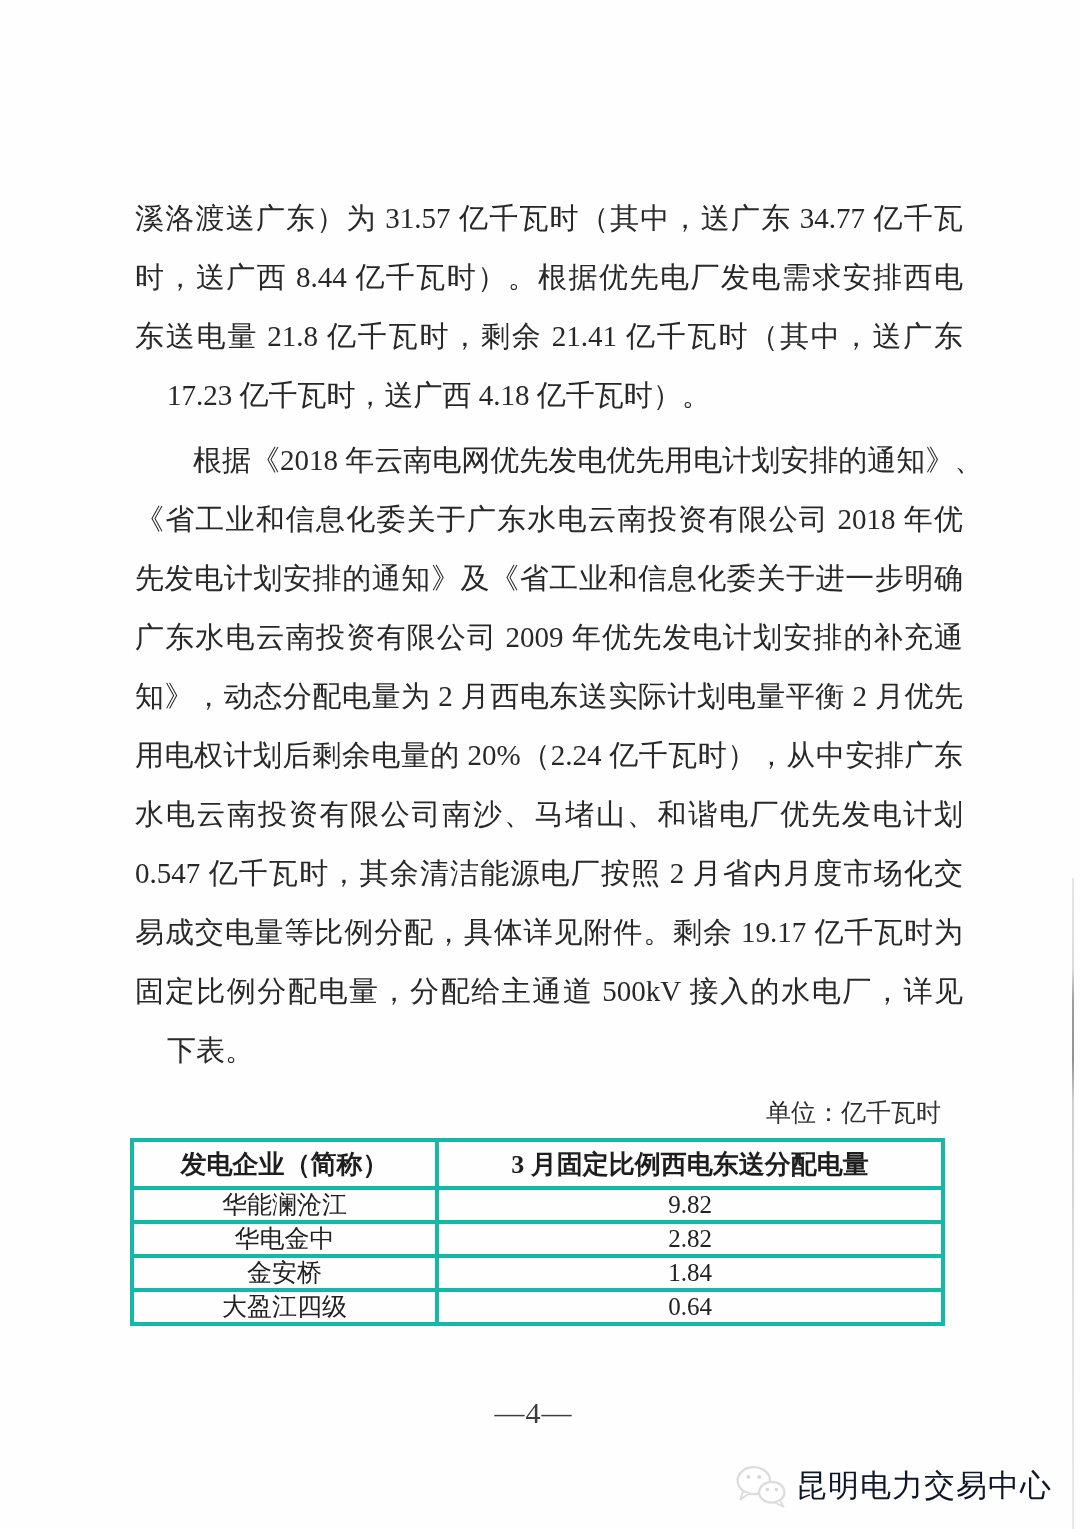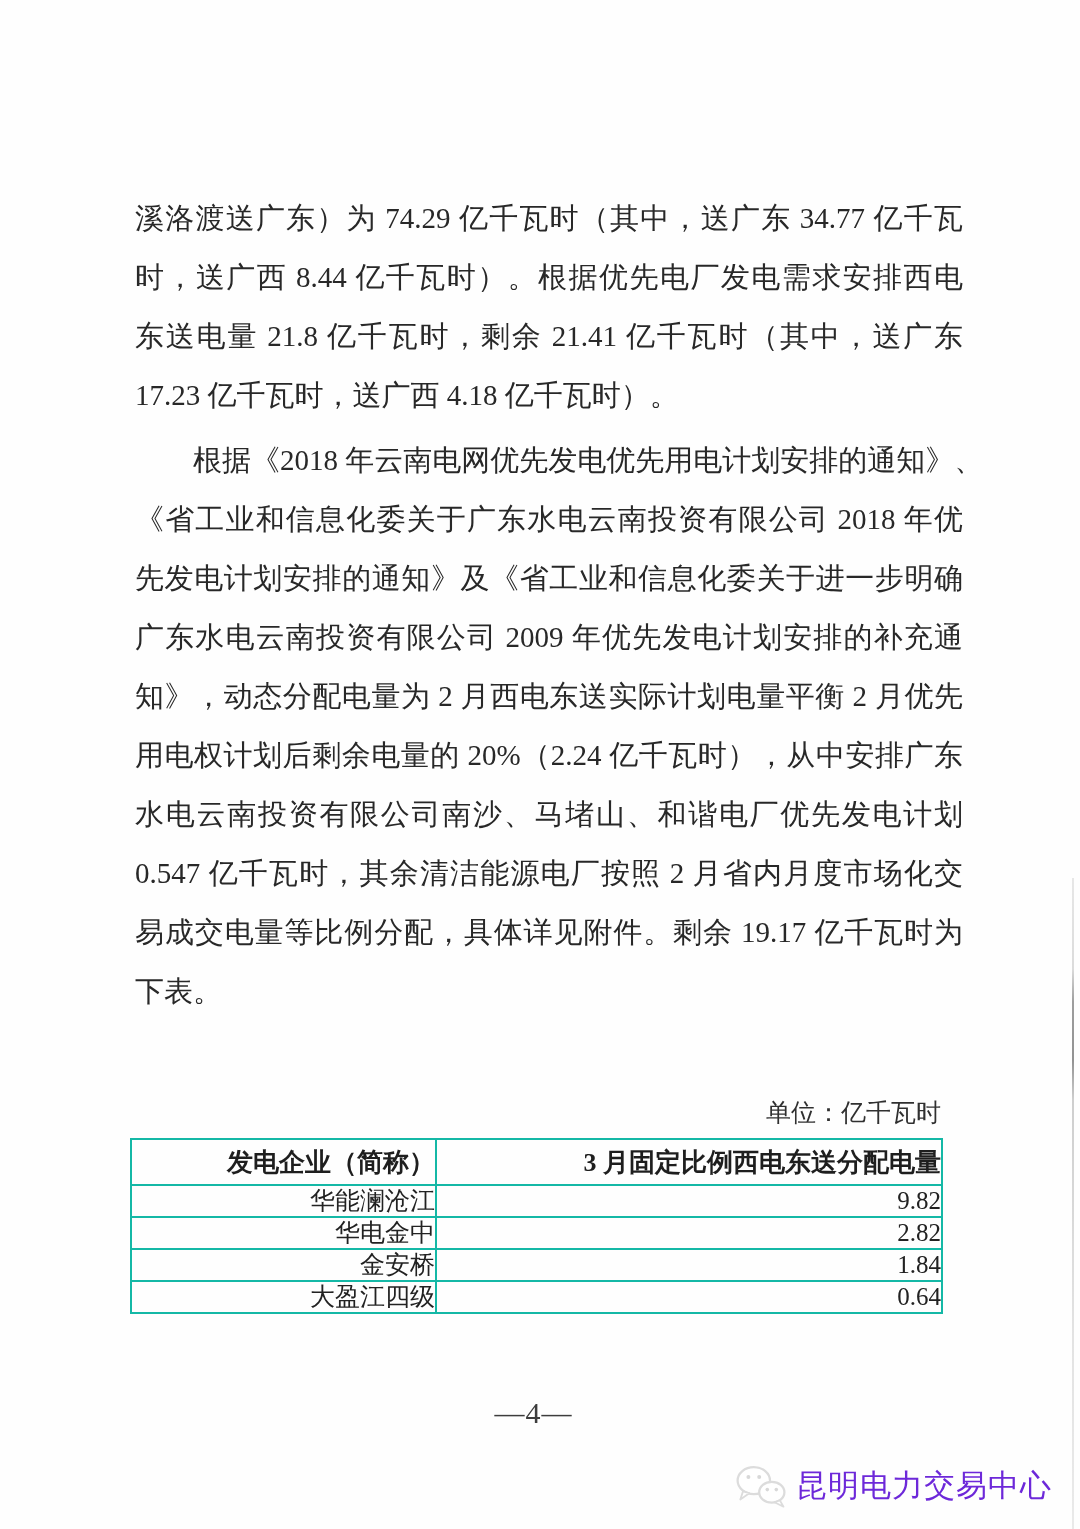--- a/index.html
+++ b/index.html
@@ -18,40 +18,41 @@
     color:#282828;
   }
   .para .line{
     text-align:justify;
     text-align-last:justify;
     white-space:nowrap;
   }
   .para .line:last-child{
     text-align:left;
     text-align-last:left;
+    margin-left:32px;
   }
   .para.indent-first .line:first-child{ text-indent:58px; }
   .para.p2{ margin-top:6px; }
 
   
   .unit-label{
     position:absolute;left:135px;top:1096px;width:806px;
     text-align:right;font-size:25px;color:#303030;
   }
 
   
   table.alloc{
     position:absolute;left:130px;top:1138px;width:811px;
     border-collapse:collapse;
     table-layout:fixed;
     font-size:25px;color:#222;
   }
   table.alloc th, table.alloc td{
-    border:2px solid #14b8a6;
-    text-align:right;
+    border:4px solid #14b8a6;
+    text-align:center;
     padding:0;
     overflow:hidden;
   }
   table.alloc th{
     height:44px;
     font-size:26px;
     font-weight:bold;
     color:#1e1e1e;
   }
   table.alloc td{ height:30px; line-height:30px;margin-left:27px; }
@@ -65,21 +66,21 @@
     font-size:30px;color:#3d3d3d;letter-spacing:1px;
   }
 
   
   .footer-brand{
     position:absolute;right:28px;bottom:20px;
     display:flex;align-items:center;gap:8px;
   }
   .footer-brand .brand-text{
     font-size:31px;
-    color:#6d28d9;
+    color:#0f172a;
     letter-spacing:1px;
     font-family:"Liberation Sans","DejaVu Sans",sans-serif;
   }
   .wechat-icon svg{ display:block; }
 
   
   .scan-line{
     position:absolute;left:1072px;top:878px;width:2px;height:651px;
     background:linear-gradient(
       to bottom,
@@ -89,21 +90,21 @@
     opacity:.85;
   }
 </style>
 </head>
 <body>
 
 <div class="page">
 
   <div class="content">
     <div class="para p1">
-  <div class="line">溪洛渡送广东）为 74.29 亿千瓦时（其中，送广东 34.77 亿千瓦</div>
+  <div class="line">溪洛渡送广东）为 31.57 亿千瓦时（其中，送广东 34.77 亿千瓦</div>
 
   <div class="line">时，送广西 8.44 亿千瓦时）。根据优先电厂发电需求安排西电</div>
 
   <div class="line">东送电量 21.8 亿千瓦时，剩余 21.41 亿千瓦时（其中，送广东</div>
 
   <div class="line">17.23 亿千瓦时，送广西 4.18 亿千瓦时）。</div>
 </div>
     <div class="para p2 indent-first">
   <div class="line">根据《2018 年云南电网优先发电优先用电计划安排的通知》、</div>
 
@@ -116,20 +117,21 @@
   <div class="line">知》，动态分配电量为 2 月西电东送实际计划电量平衡 2 月优先</div>
 
   <div class="line">用电权计划后剩余电量的 20%（2.24 亿千瓦时），从中安排广东</div>
 
   <div class="line">水电云南投资有限公司南沙、马堵山、和谐电厂优先发电计划</div>
 
   <div class="line">0.547 亿千瓦时，其余清洁能源电厂按照 2 月省内月度市场化交</div>
 
   <div class="line">易成交电量等比例分配，具体详见附件。剩余 19.17 亿千瓦时为</div>
 
+  <div class="line">固定比例分配电量，分配给主通道 500kV 接入的水电厂，详见</div>
 
   <div class="line">下表。</div>
 </div>
   </div>
 
   <div class="unit-label">单位：亿千瓦时</div>
 
   <table class="alloc">
     <colgroup>
         <col class="c1">

